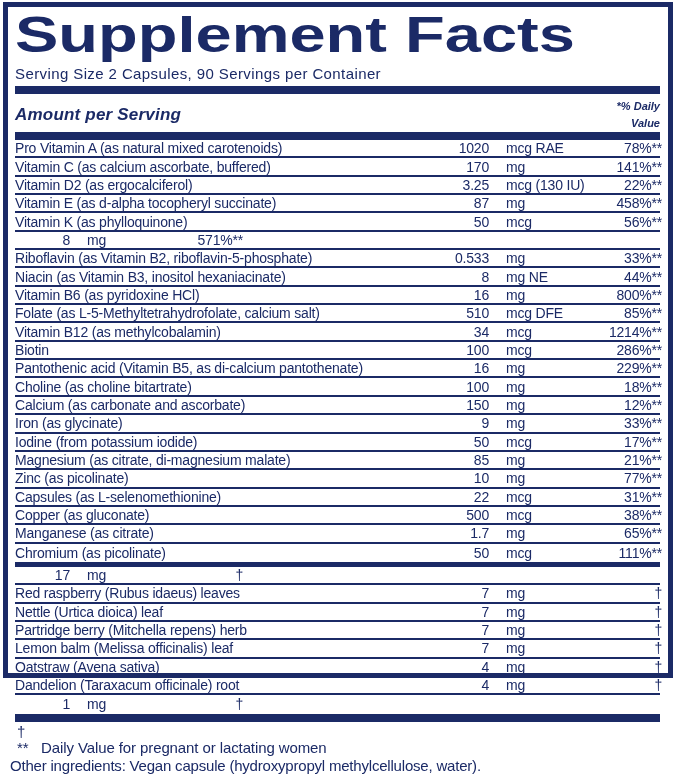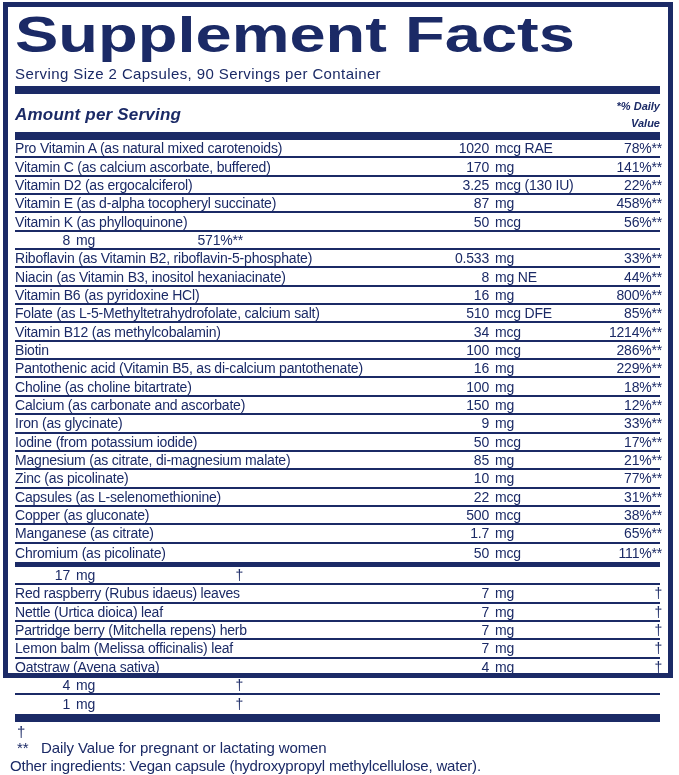--- a/index.html
+++ b/index.html
@@ -68,21 +68,21 @@
     align-items: center;
     height: 18.35px;
     border-bottom: 2px solid var(--navy);
     font-size: 14px;
     letter-spacing: -0.2px;
     white-space: nowrap;
   }
   .rows .row:last-child { border-bottom: none; }
   .row .n { flex: 0 0 419px; overflow: hidden; }
   .row .a { flex: 0 0 55px; text-align: right; }
-  .row .u { flex: 0 0 105px; padding-left: 6px; }
+  .row .u { flex: 0 0 105px; padding-left: 17px; }
   .row .d { flex: 0 0 68px; text-align: right; }
   .footnotes { padding-top: 2px; }
   .footnote {
     display: flex;
     font-size: 15px;
     line-height: 16.5px;
     letter-spacing: -0.1px;
   }
   .footnote .sym { flex: 0 0 26px; padding-left: 2px; }
   .other-ingredients {
@@ -282,20 +282,21 @@
         <span class="u">mg</span>
         <span class="d">†</span>
       </div>
       <div class="row">
         <span class="n">Oatstraw (Avena sativa)</span>
         <span class="a">4</span>
         <span class="u">mg</span>
         <span class="d">†</span>
       </div>
       <div class="row">
+        <span class="n">Dandelion (Taraxacum officinale) root</span>
         <span class="a">4</span>
         <span class="u">mg</span>
         <span class="d">†</span>
       </div>
       <div class="row">
         <span class="a">1</span>
         <span class="u">mg</span>
         <span class="d">†</span>
       </div>
     </div>

